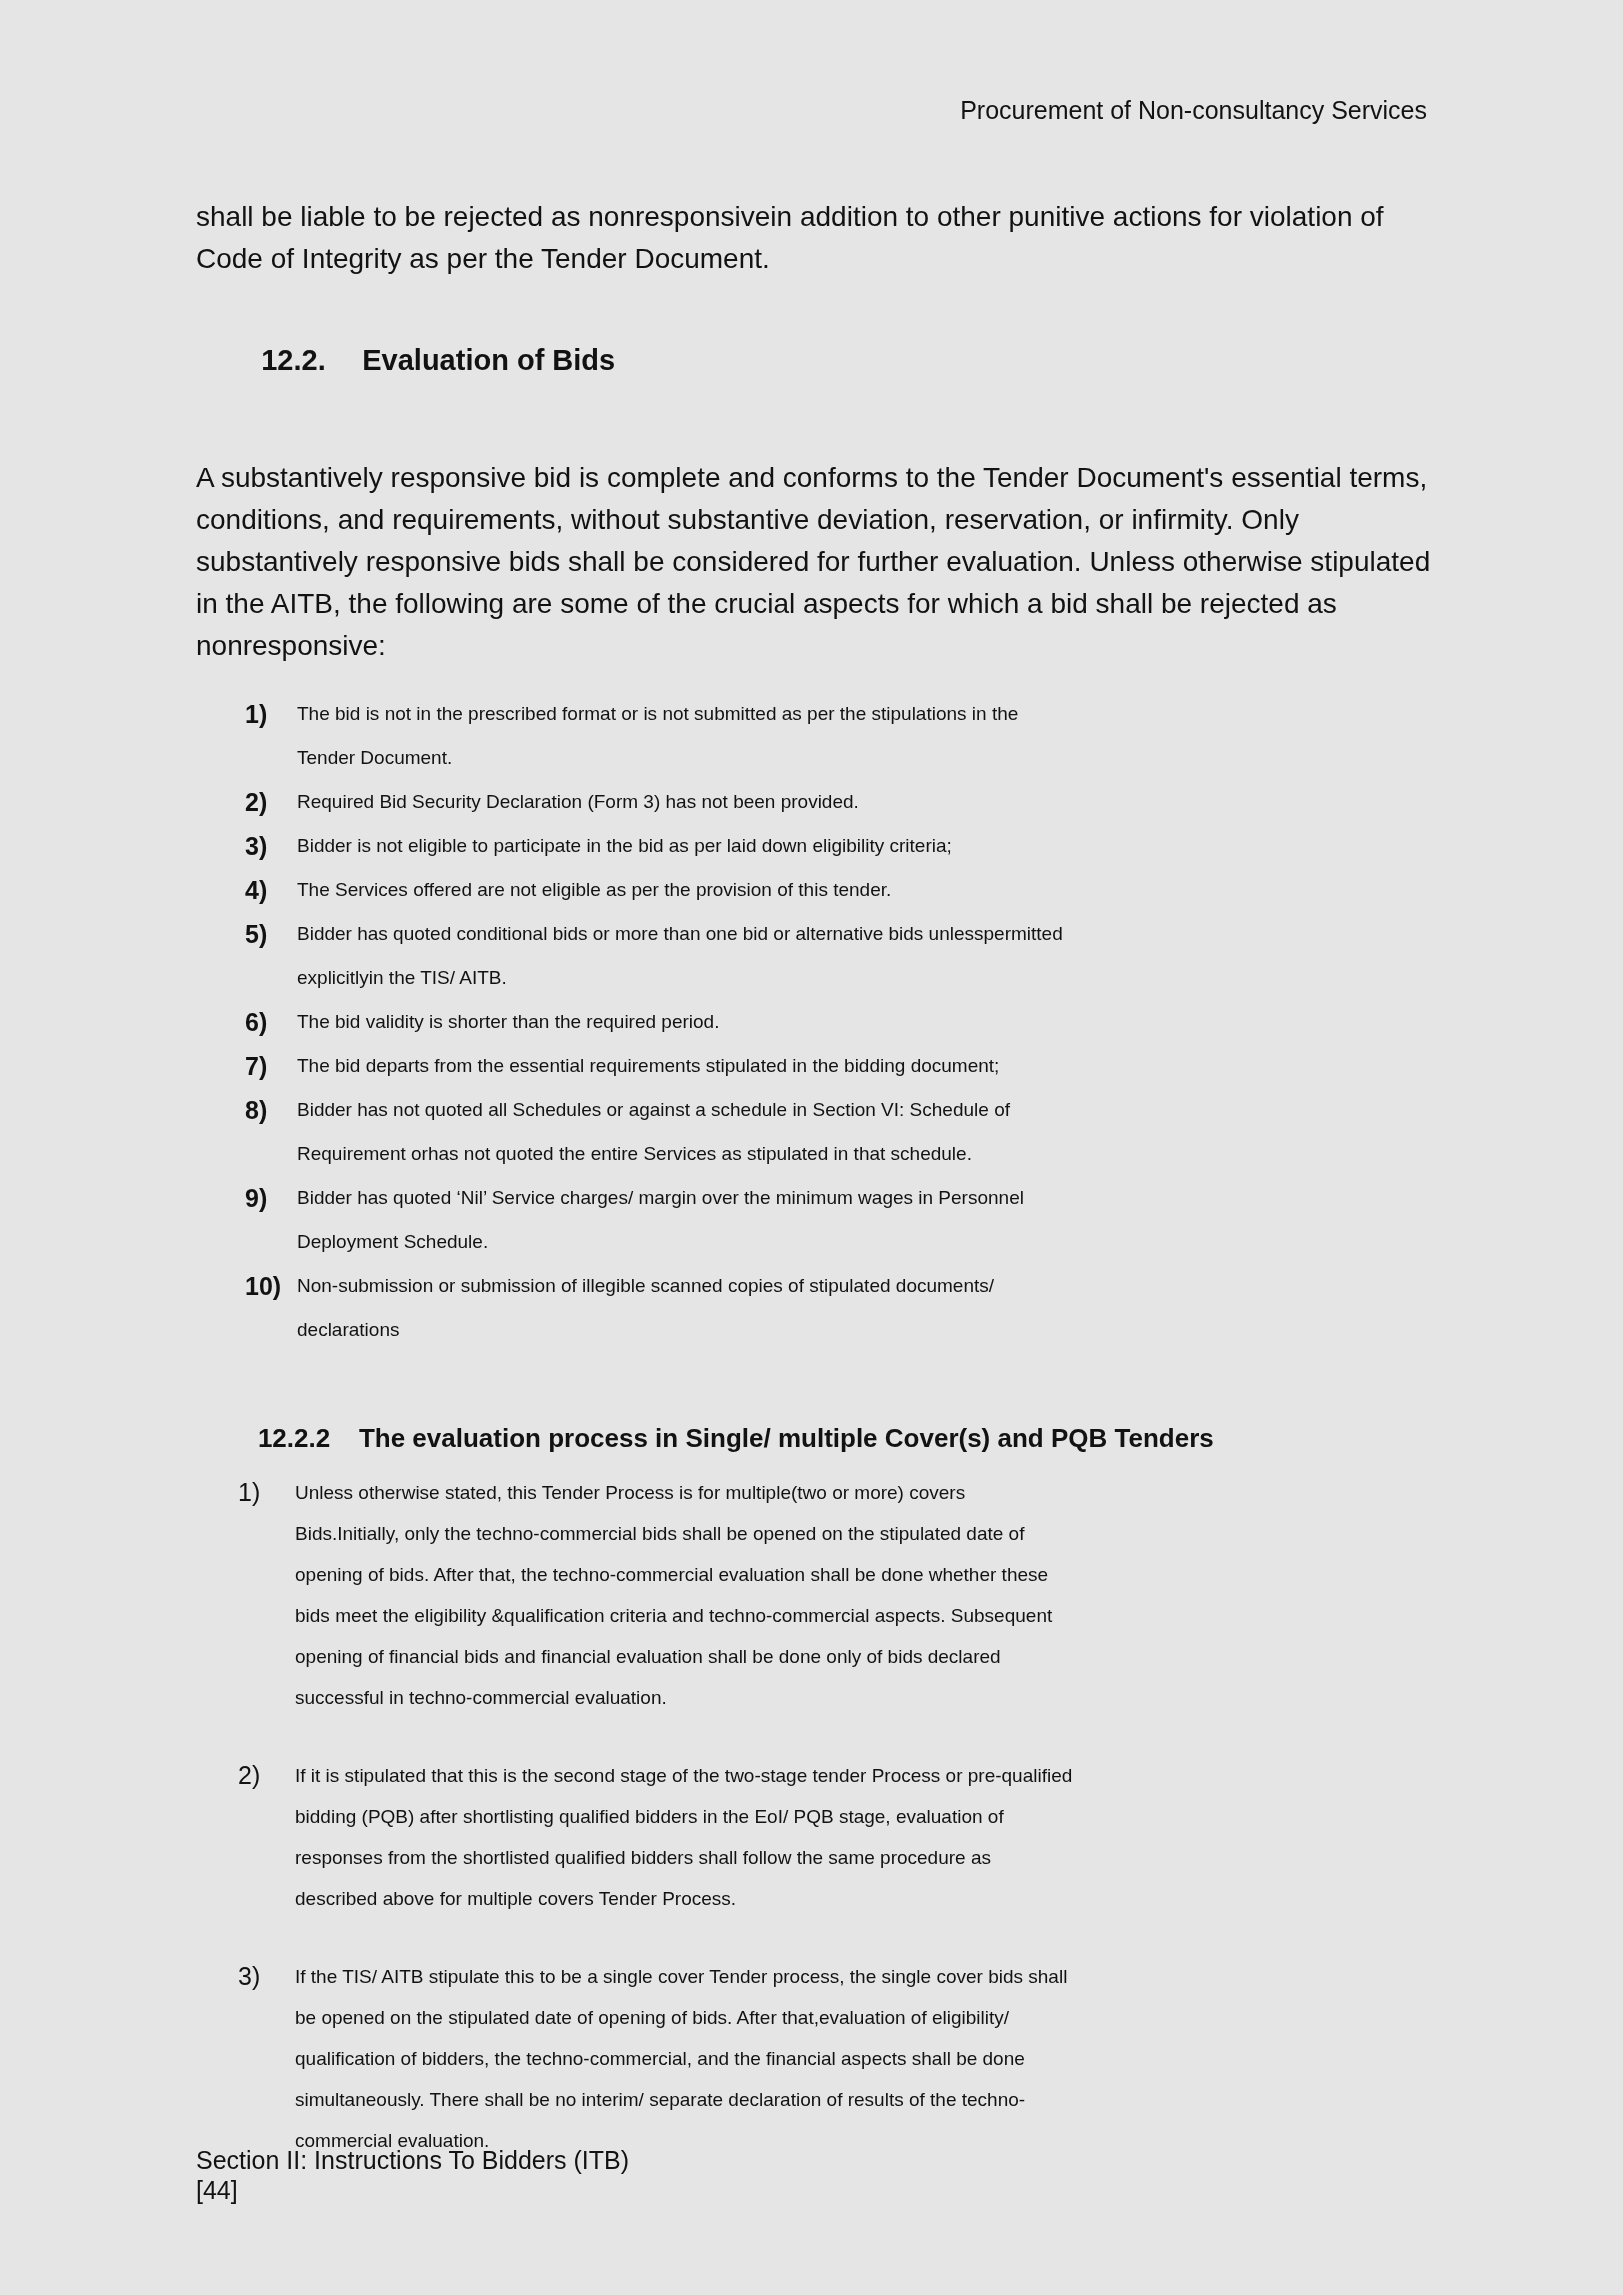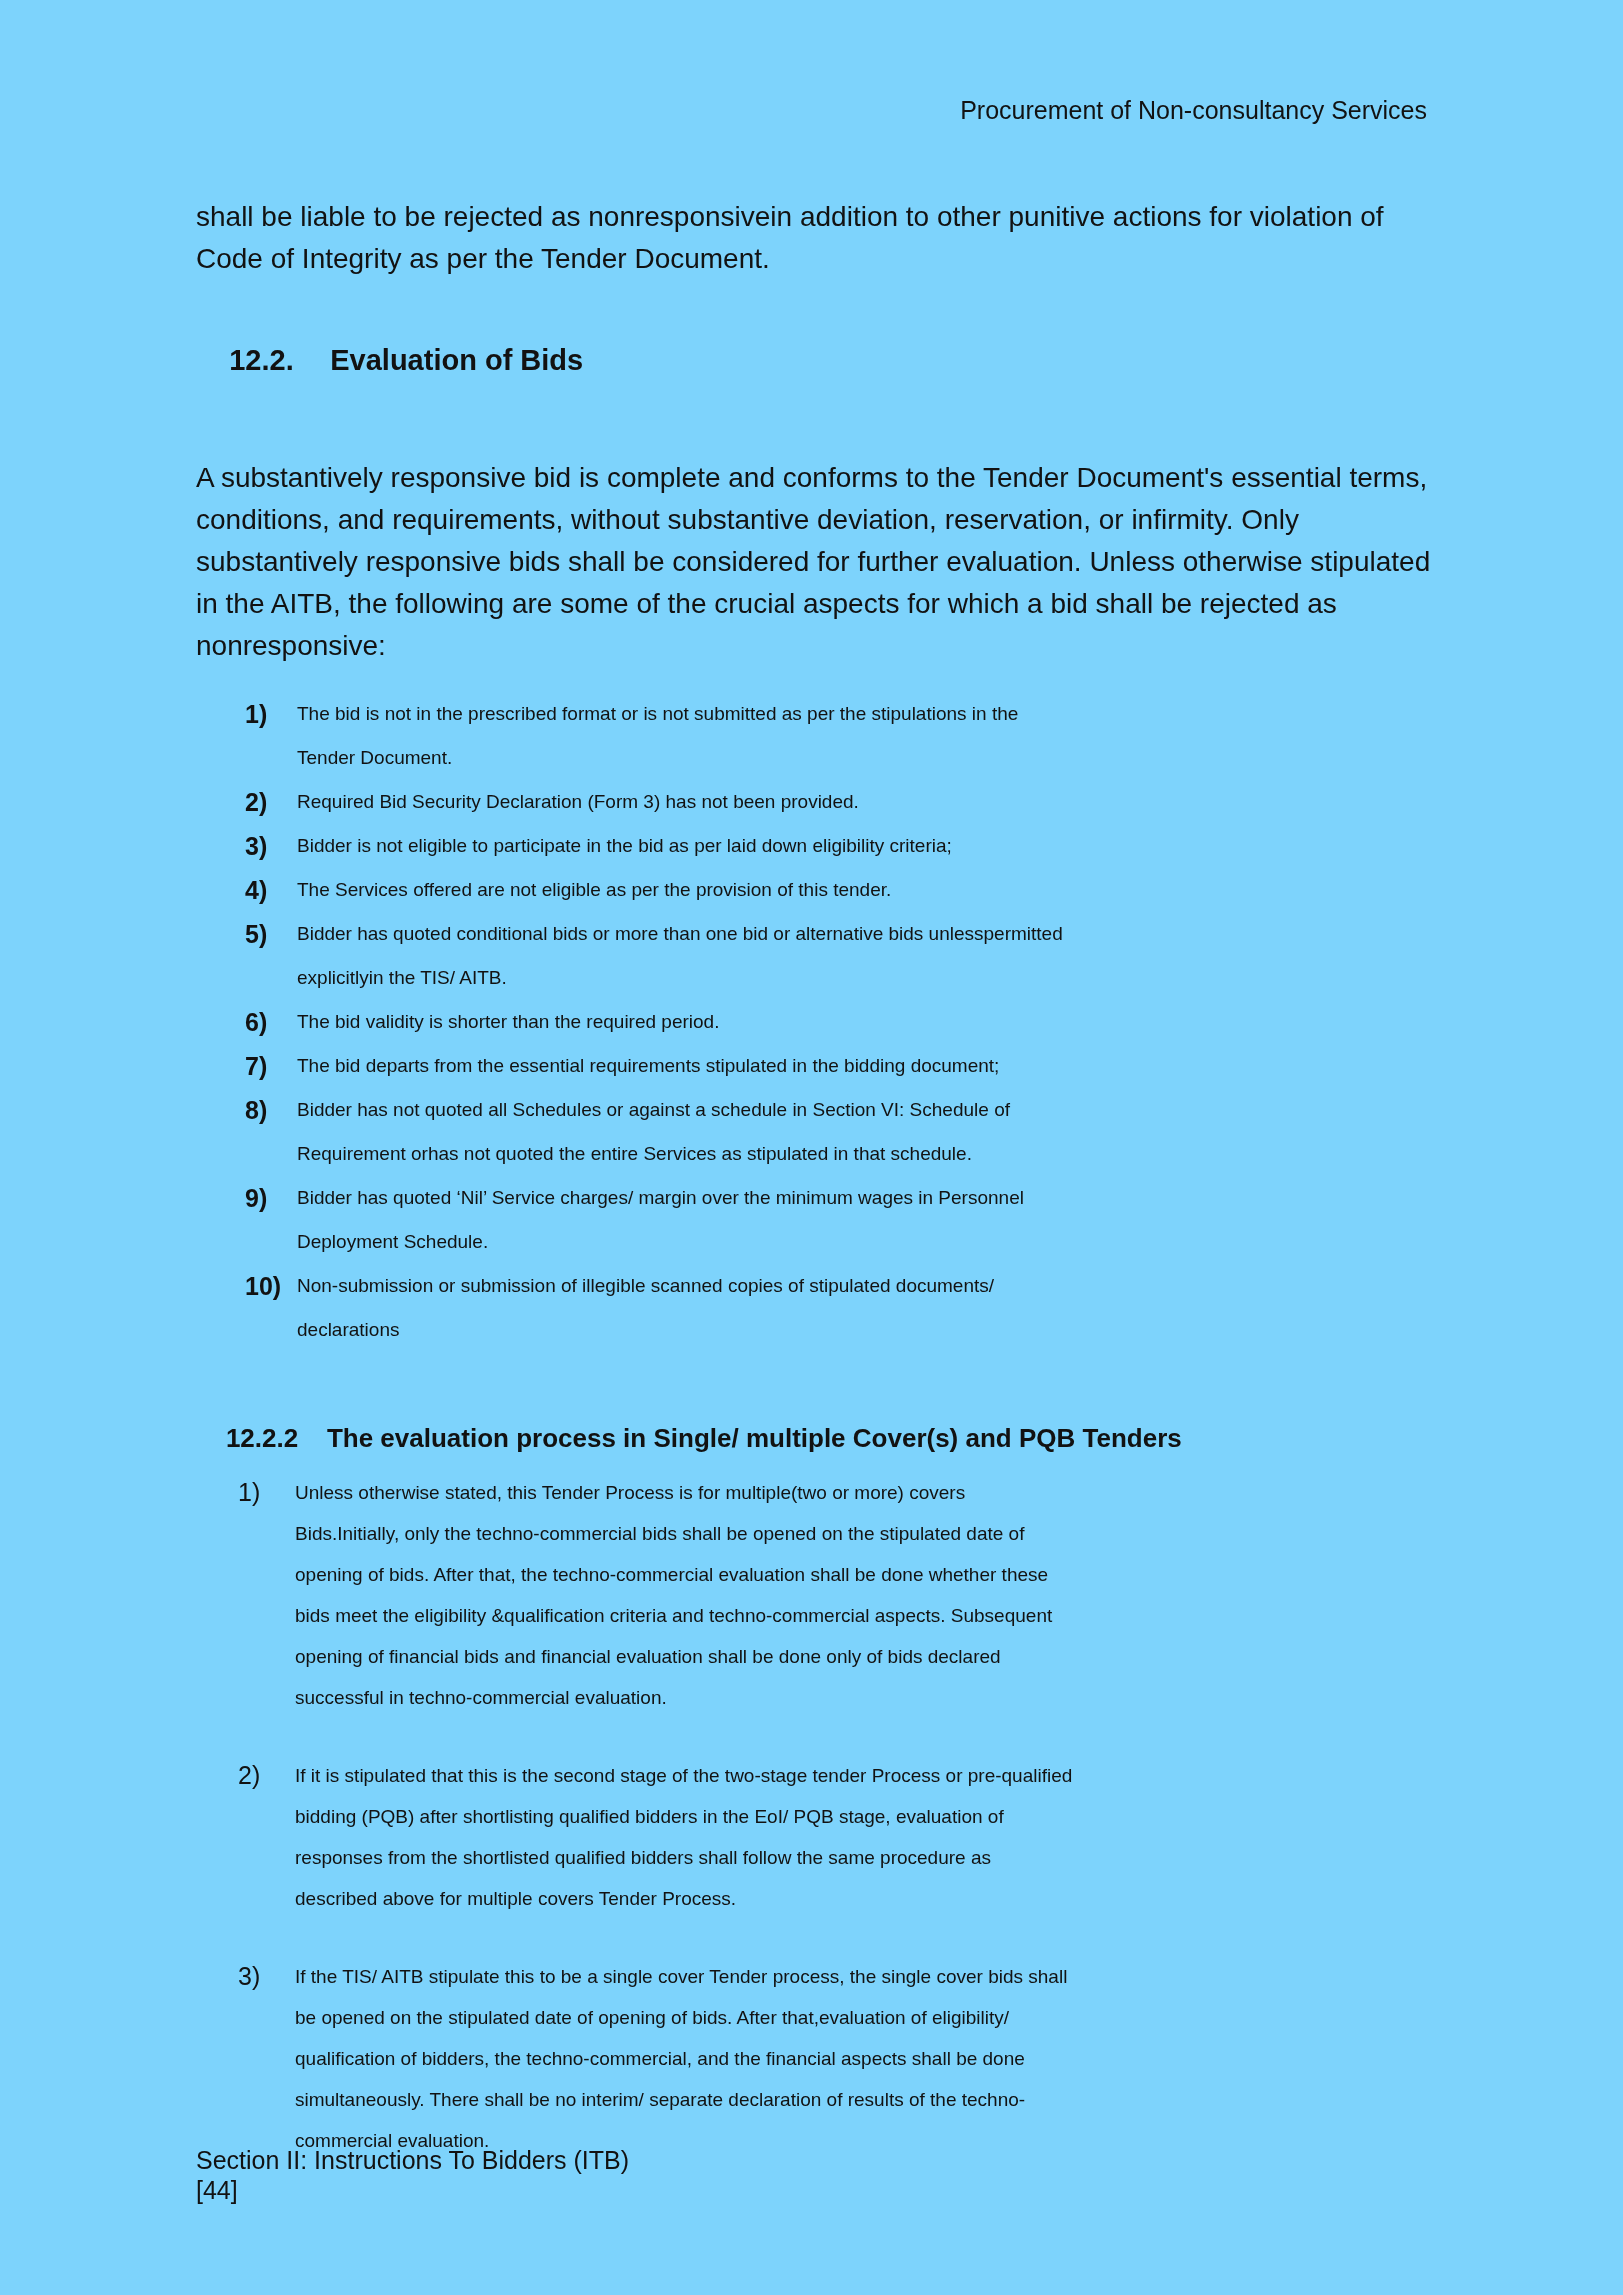--- a/index.html
+++ b/index.html
@@ -1,32 +1,32 @@
 <!DOCTYPE html>
 <html style="font-size:10.5px"><head>
 <meta charset="utf-8">
 <style>
   html,body{margin:0;padding:0;background:#ffffff;}
   .page{
     position:relative;
     width:1623px;
     height:2295px;
-    background:#7dd3fc;
+    background:#e5e5e5;
     font-family:"Liberation Sans",sans-serif;
     color:#121212;
     overflow:hidden;
   }
   .abs{position:absolute;}
   .txt{white-space:pre;font-size:28px;}
   .para{line-height:42px;}
   .header-line{left:196px;top:96px;width:1231px;text-align:right;font-size:25px;white-space:pre;}
   .heading{white-space:pre;font-weight:bold;}
   .h-lvl1{font-size:29px;}
   .h-lvl2{font-size:26px;}
-  .h-num{display:inline-block;width:101px;}
+  .h-num{display:inline-block;width:101px;margin-left:32px;}
   .list{line-height:44px;}
   .li{display:flex;align-items:flex-start;}
   .li-marker{flex:0 0 auto;white-space:pre;font-size:25px;}
   .li-text{white-space:pre;font-size:19px;}
   .list-rejection{left:245px;top:692px;}
   .list-rejection .li-marker{width:52px;font-weight:bold;}
   .list-evaluation{left:238px;top:1472px;line-height:41px;}
   .list-evaluation .li-marker{width:57px;}
   .list-evaluation .li{margin-bottom:37px;}
   .footer-row{left:196px;top:2145px;width:1213px;display:flex;justify-content:space-between;font-size:25px;line-height:30px;flex-direction:column;}

